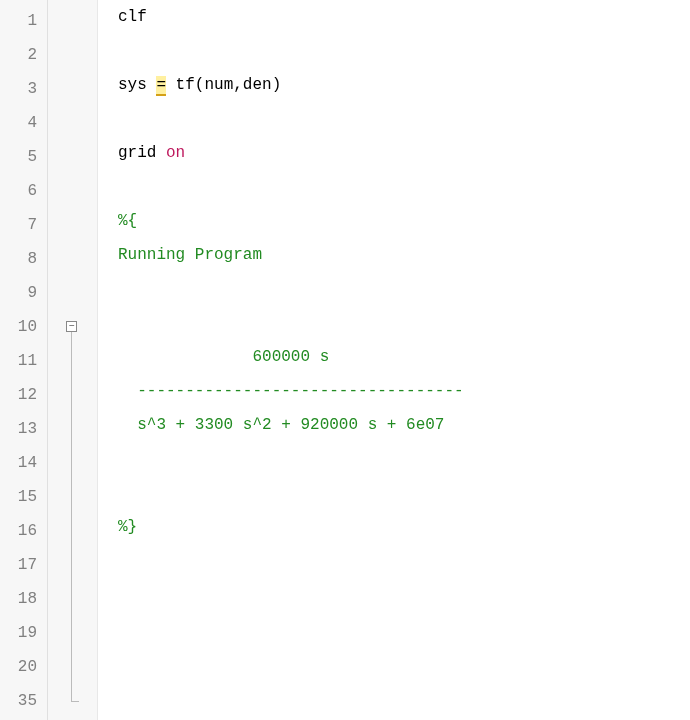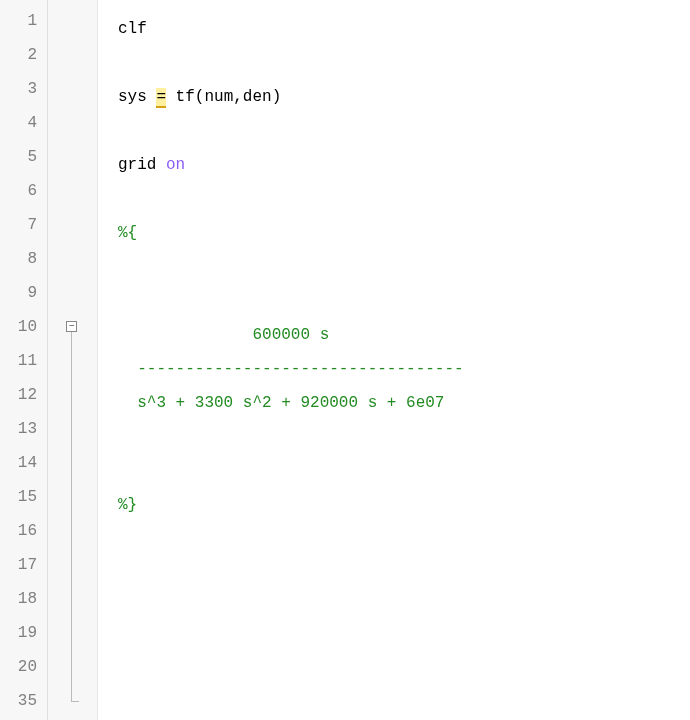--- a/index.html
+++ b/index.html
@@ -80,35 +80,35 @@
     }
     .fold-end-hook {
       position: absolute;
       left: 23px;
       top: 17px;
       width: 8px;
       height: 1px;
       background: #bbb;
     }
     .code-area {
-      padding-top: 12px;
+      padding-top: 0;
       padding-left: 20px;
       flex: 1;
     }
     .code-line {
       height: 34px;
       line-height: 34px;
       white-space: pre;
       color: #000;
     }
     .comment {
       color: #228B22;
     }
     .keyword {
-      color: #8b5cf6;
+      color: #be185d;
     }
     .warning-underline {
       background: #fff0a0;
       border-bottom: 2px solid #d4a017;
     }
   </style>
 </head>
 <body>
 
 <div class="editor">
@@ -185,20 +185,21 @@
       </div>
     </div>
   <div class="code-area" id="code">
       <div class="code-line"><span>clf</span></div>
       <div class="code-line"></div>
       <div class="code-line"><span>sys </span><span class="warning-underline">=</span><span> tf(num,den)</span></div>
       <div class="code-line"></div>
       <div class="code-line"><span>grid </span><span class="keyword">on</span></div>
       <div class="code-line"></div>
       <div class="code-line"><span class="comment">%{</span></div>
+      <div class="code-line"><span class="comment">Running Program</span></div>
       <div class="code-line"></div>
       <div class="code-line"></div>
       <div class="code-line"><span class="comment">              600000 s</span></div>
       <div class="code-line"><span class="comment">  ----------------------------------</span></div>
       <div class="code-line"><span class="comment">  s^3 + 3300 s^2 + 920000 s + 6e07</span></div>
       <div class="code-line"></div>
       <div class="code-line"></div>
       <div class="code-line"><span class="comment">%}</span></div>
     </div>
 </div>

